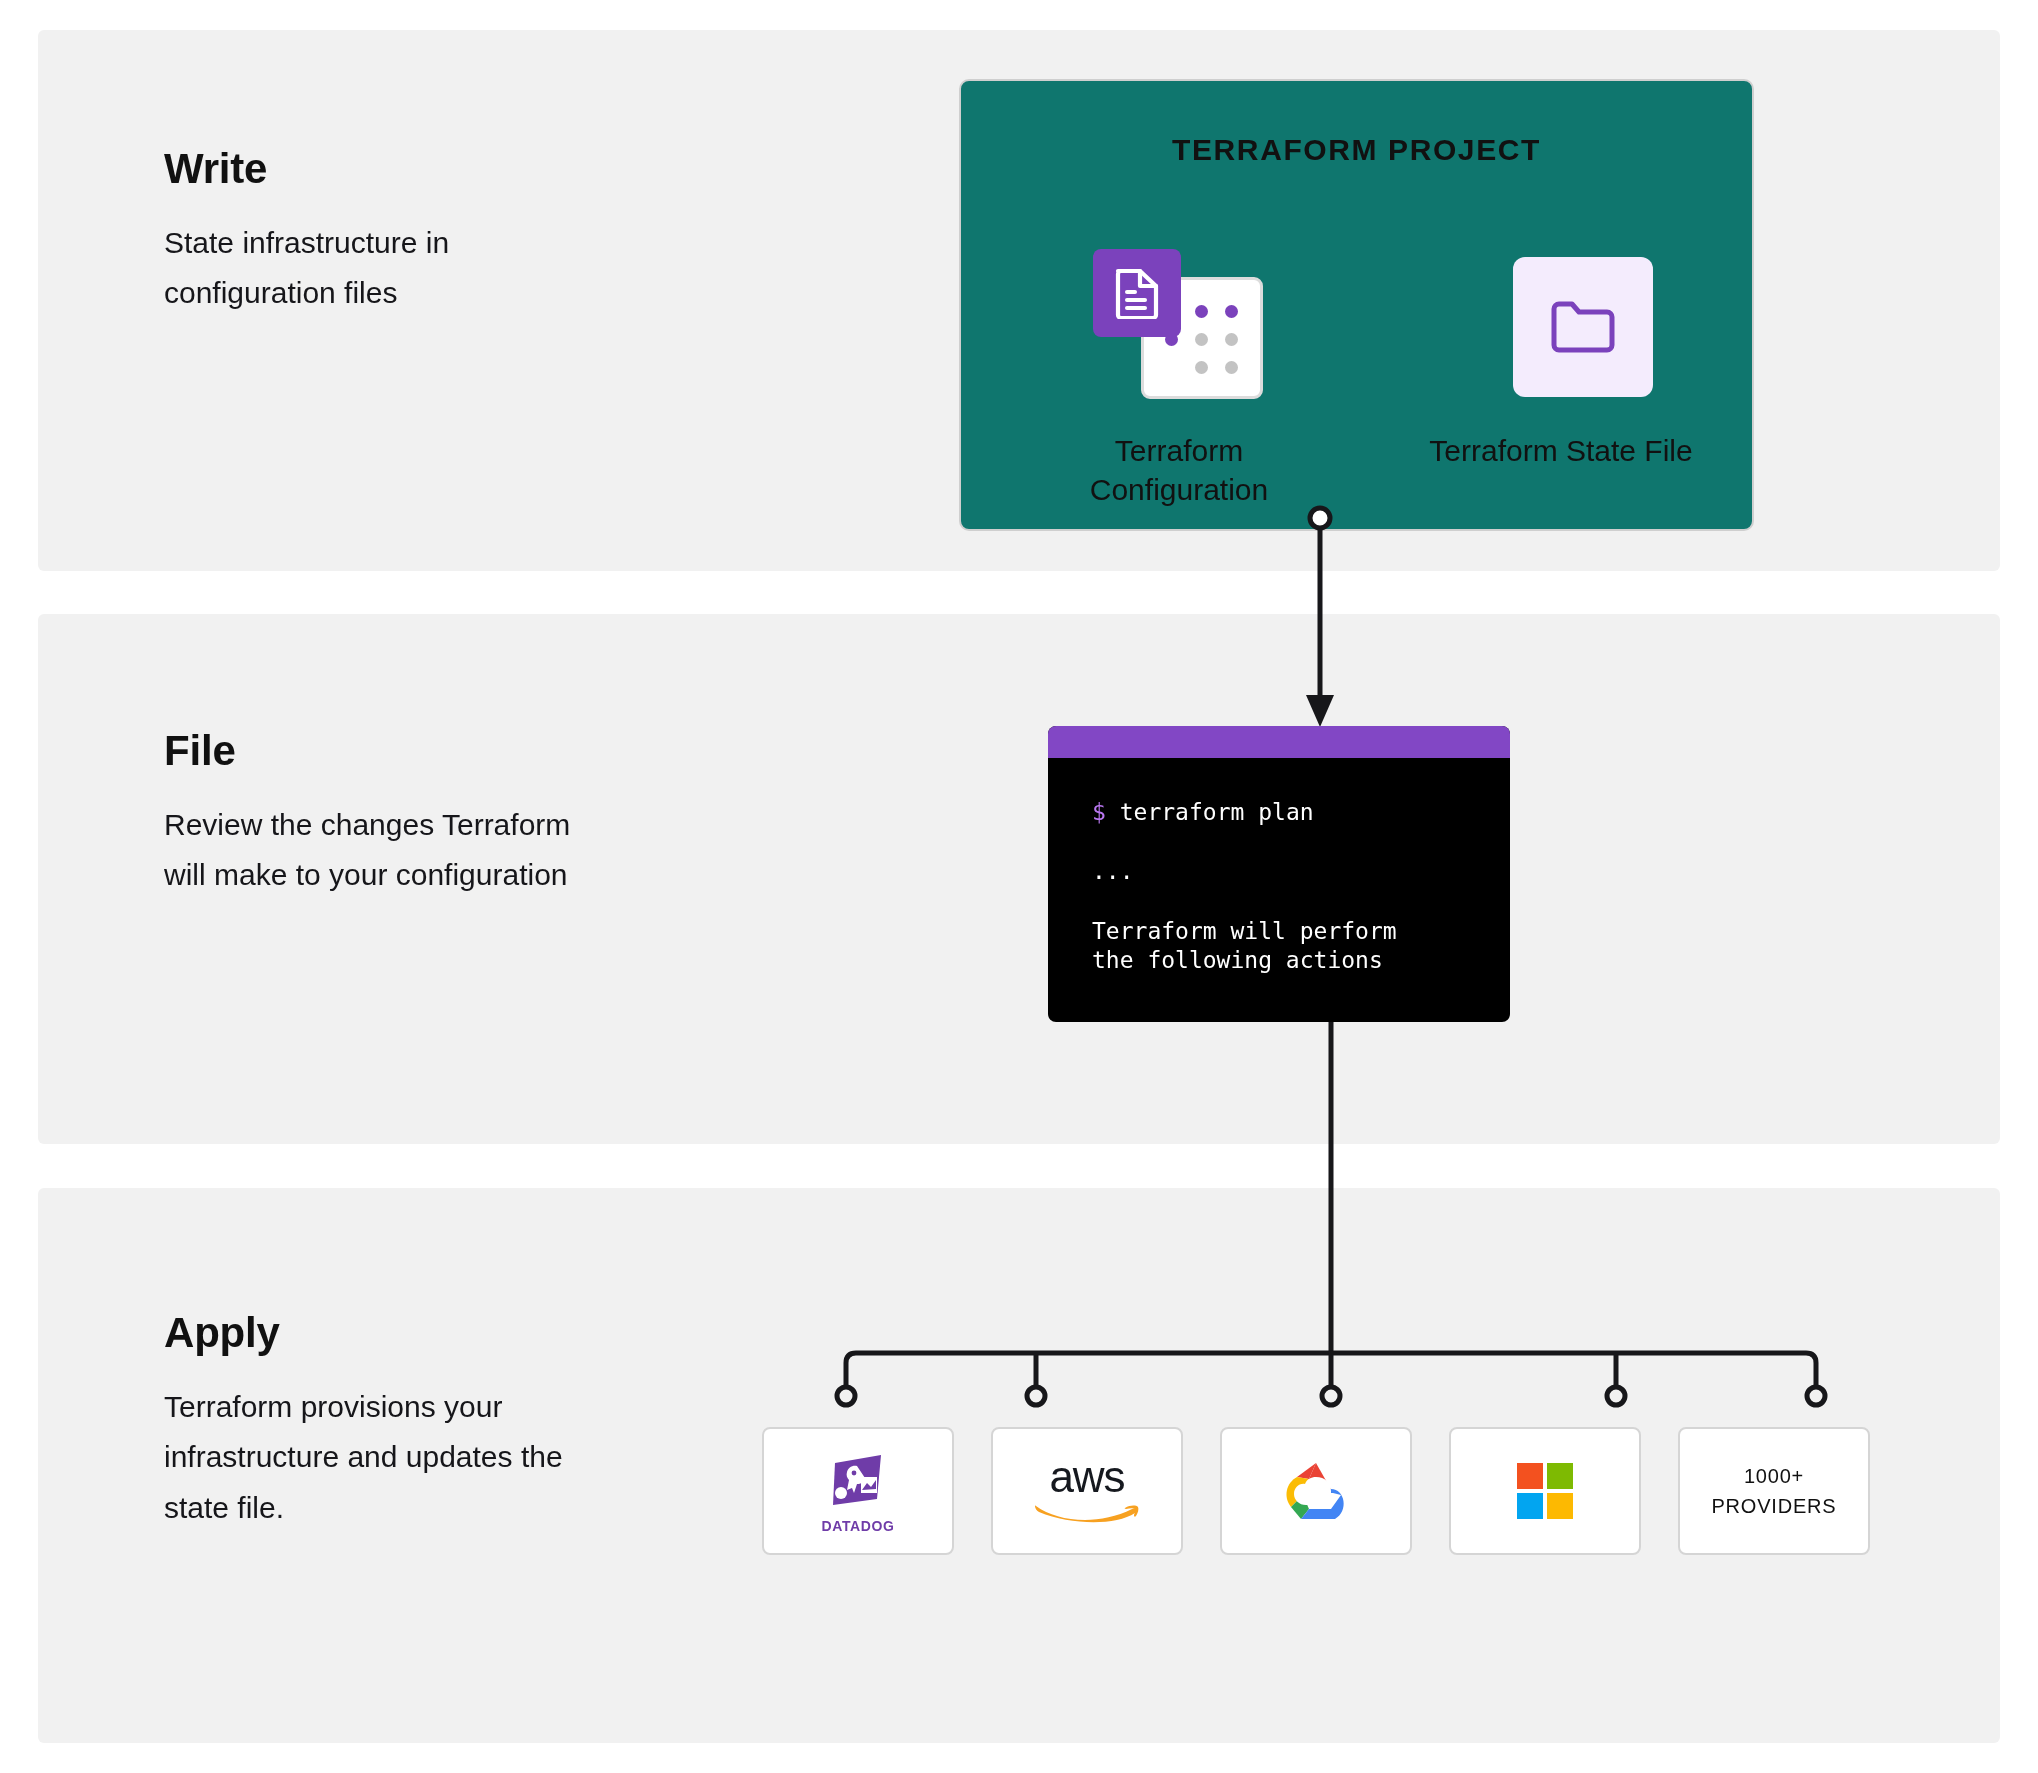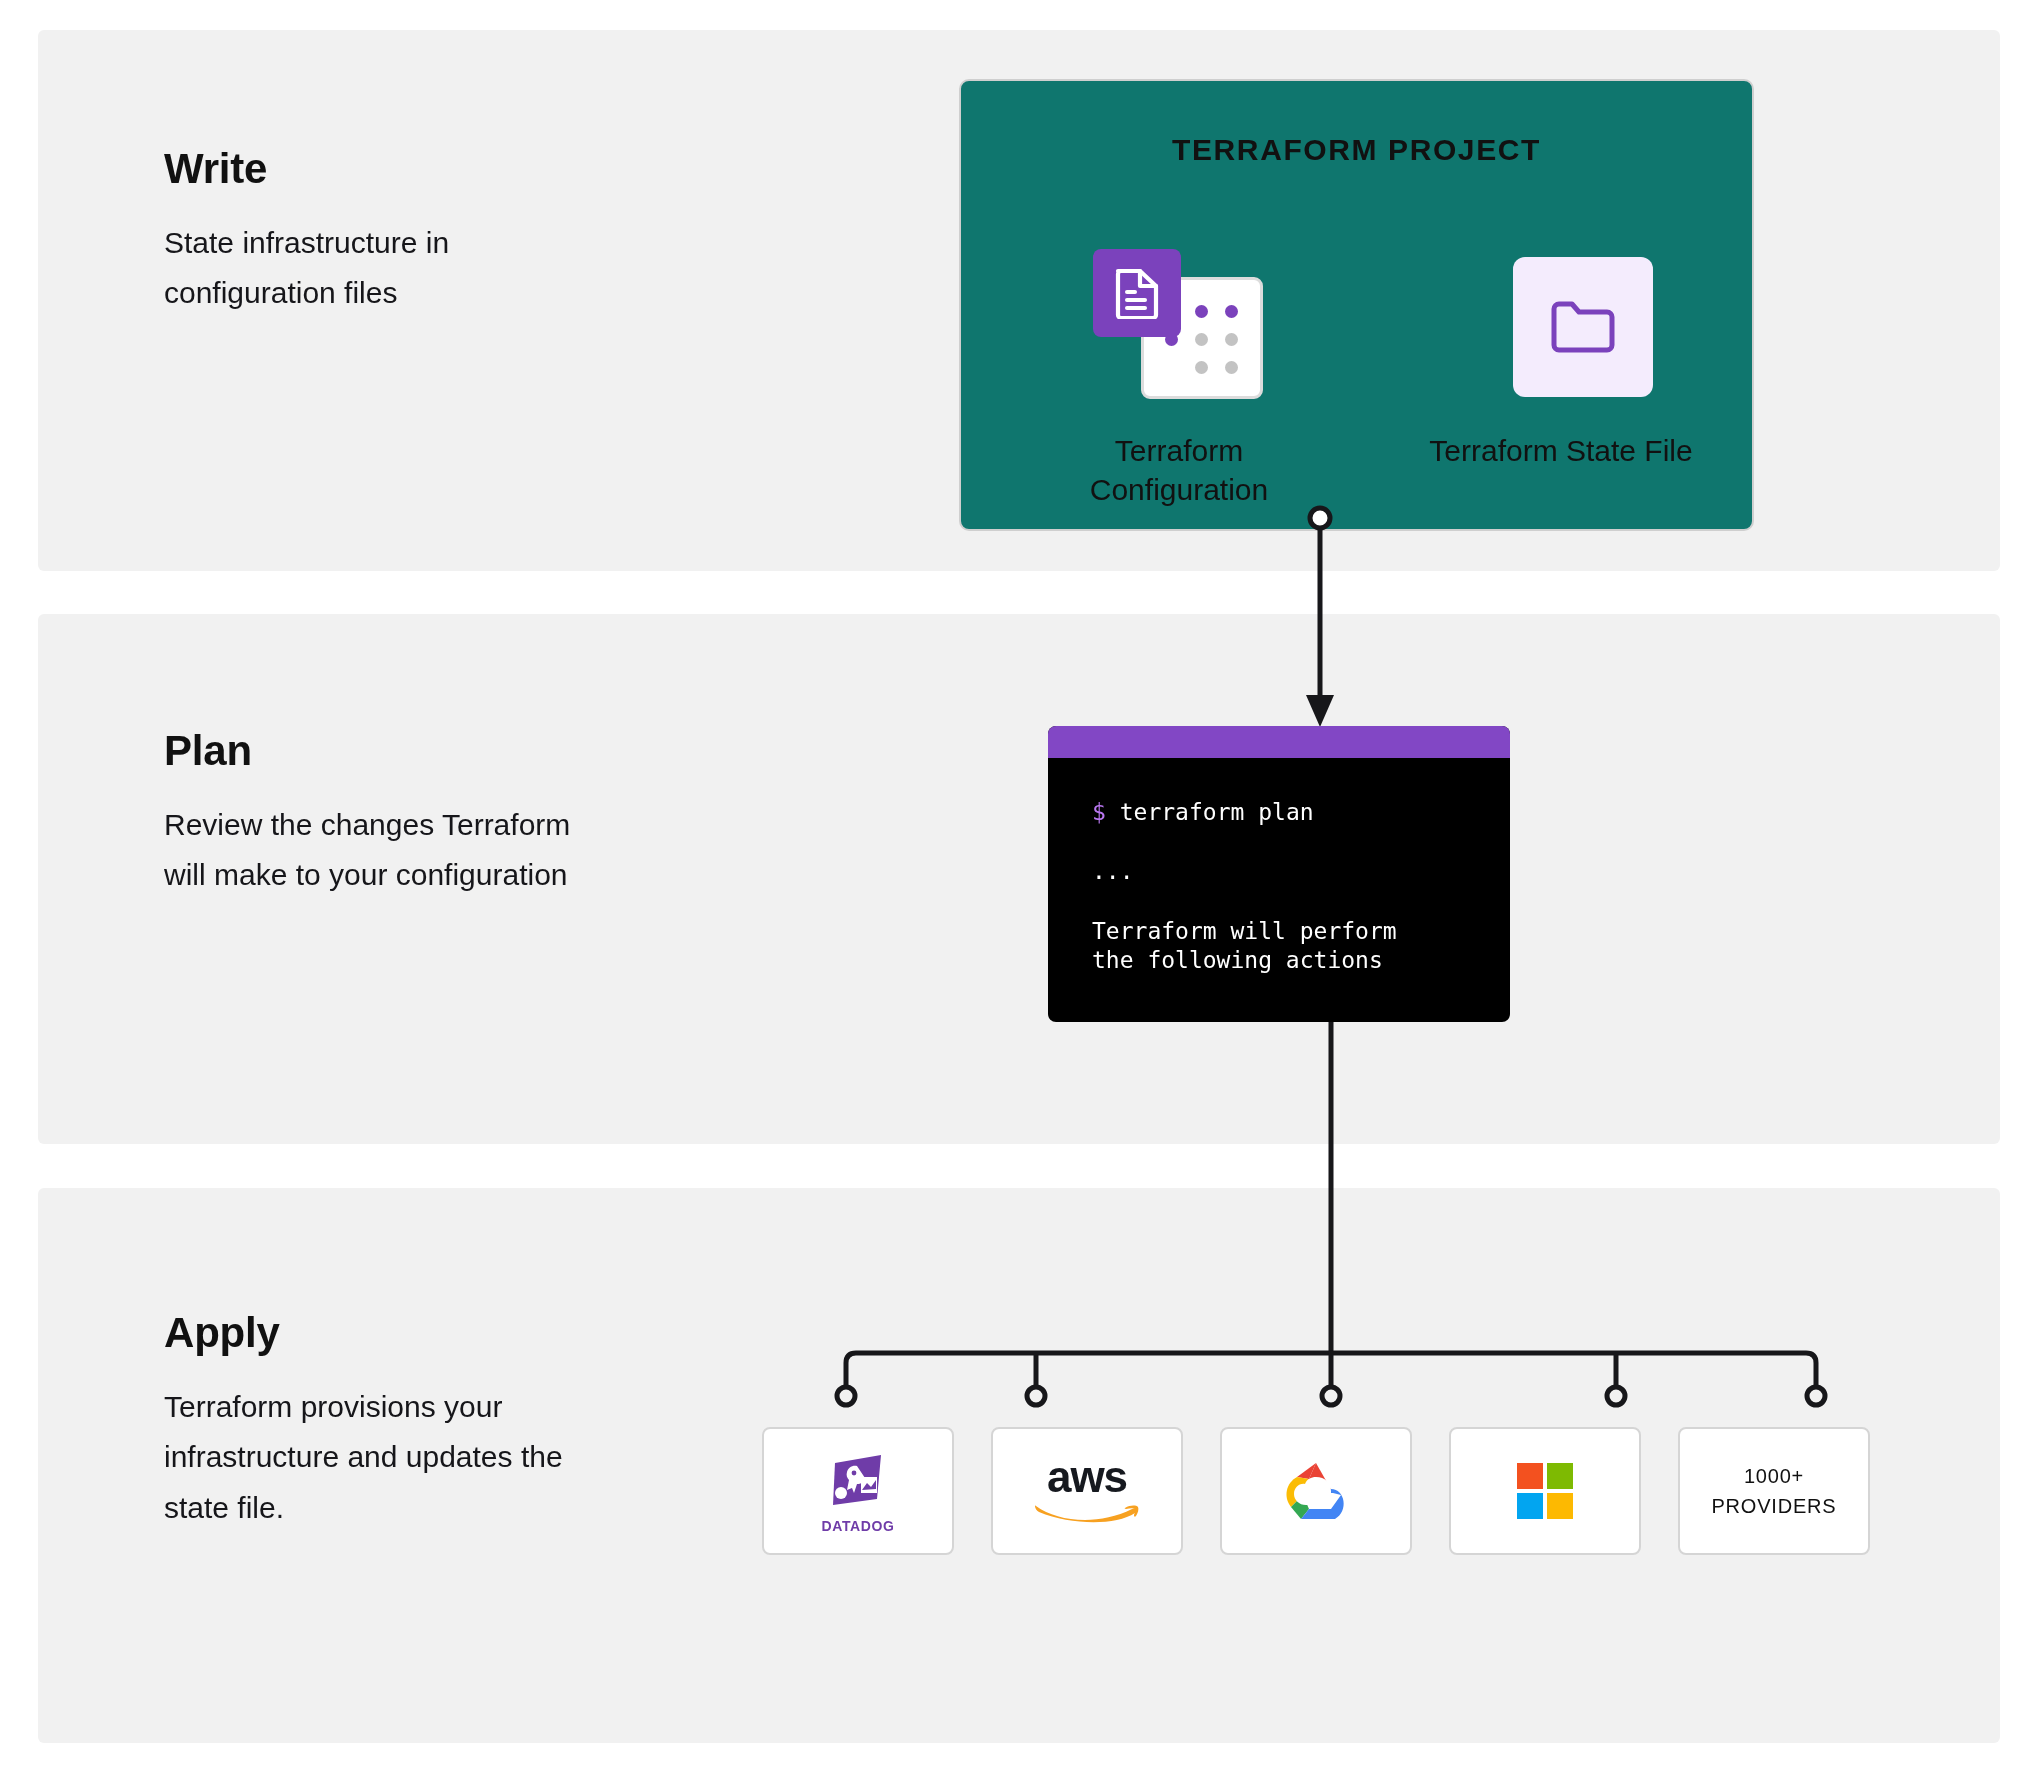--- a/index.html
+++ b/index.html
@@ -233,21 +233,21 @@
   <div class="panel" id="panel-write"></div>
   <div class="panel" id="panel-plan"></div>
   <div class="panel" id="panel-apply"></div>
 
   <div class="stage-text" id="text-write">
     <div class="stage-title">Write</div>
     <div class="stage-desc">State infrastructure in configuration files</div>
   </div>
 
   <div class="stage-text" id="text-plan">
-    <div class="stage-title">Plan</div>
+    <div class="stage-title">File</div>
     <div class="stage-desc">Review the changes Terraform will make to your configuration</div>
   </div>
 
   <div class="stage-text" id="text-apply">
     <div class="stage-title">Apply</div>
     <div class="stage-desc">Terraform provisions your infrastructure and updates the state file.</div>
   </div>
 
   <div id="project-card">
     <div id="project-title">TERRAFORM PROJECT</div>
@@ -347,21 +347,21 @@
           <path d="M30 17c-5-1-9 2-10 6-1 3 0 6 2 8l-2 10 5-2 2 5 3-9c4 0 7-2 8-6" fill="#ffffff"></path>
           <circle cx="14" cy="44" r="6" fill="#ffffff"></circle>
           <circle cx="27" cy="24" r="2.4" fill="#6f3ca8"></circle>
         </svg>
         <div class="dd-label">DATADOG</div>
       </div>
     </div>
 
     <div class="provider-tile">
       <div style="text-align:center;">
-        <div style="font-size:44px;font-weight:bold;color:#16191f;letter-spacing:-1px;line-height:0.9;">aws</div>
+        <div style="font-size:44px;font-weight:normal;color:#16191f;letter-spacing:-1px;line-height:0.9;">aws</div>
         <svg width="108" height="26" viewBox="0 0 108 26" aria-hidden="true" style="display:block;margin-top:2px;">
           <path d="M3 7c22 16 62 20 96 3 4-2 6 1 3 4C82 27 38 26 6 13c-4-2-5-8-3-6z" fill="#f7a121"></path>
           <path d="M92 9c5-3 11-3 13-1 1 2 0 6-2 9-1 1-2 1-2-1 1-3 2-5 1-6-1-1-5-1-9 0-1 0-2-1-1-1z" fill="#f7a121"></path>
         </svg>
       </div>
     </div>
 
     <div class="provider-tile">
       <svg width="86" height="72" viewBox="0 0 86 72" aria-hidden="true">
         <path d="M43 8 L60 38 L44 38 L36 24 Z" fill="#ea4335"></path>

